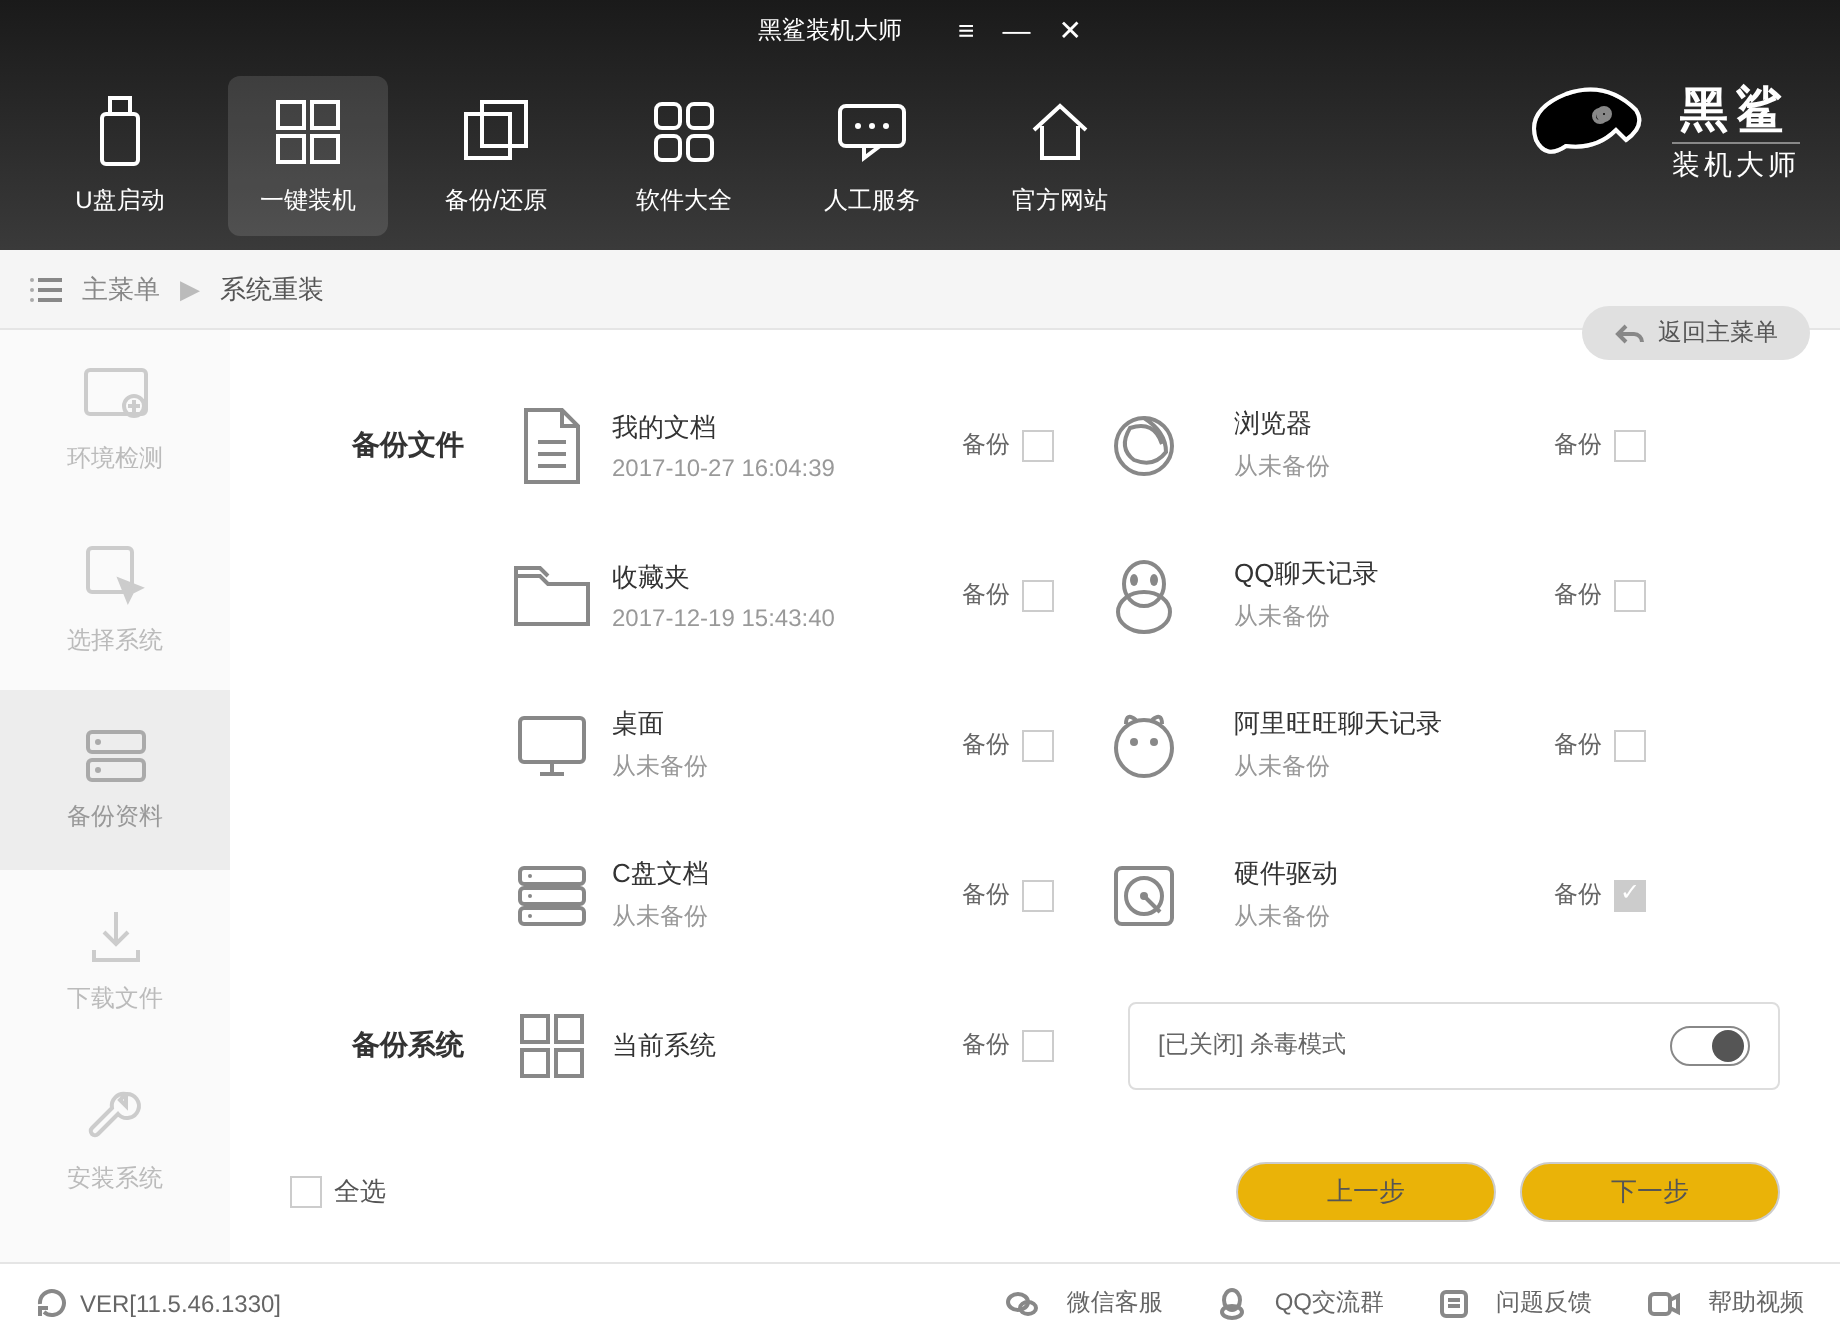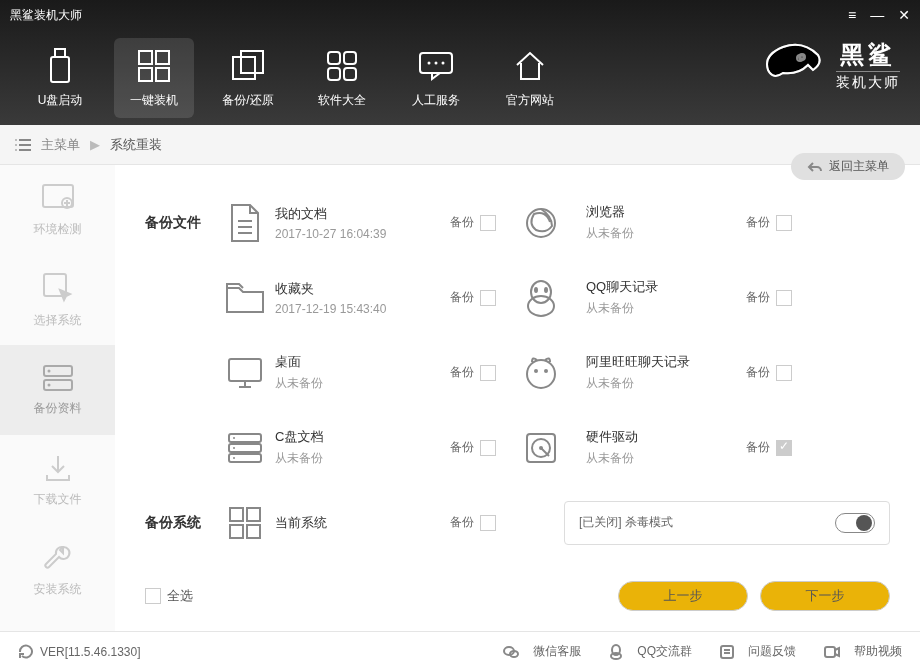--- a/index.html
+++ b/index.html
@@ -1,20 +1,20 @@
 <!DOCTYPE html>
 <html><head>
 <meta charset="utf-8">
 <style>
 * { margin: 0; padding: 0; box-sizing: border-box; font-family: "Microsoft YaHei", Arial, sans-serif; }
 body { width: 920px; height: 671px; overflow: hidden; background: #fff; }
 
 
 .header { height: 125px; background: linear-gradient(to bottom, #1a1a1a 0%, #2a2a2a 50%, #3a3a3a 100%); position: relative; }
-.title-bar { height: 30px; display: flex; align-items: center; justify-content: space-between; padding: 0 10px; color: #fff; font-size: 12px; gap: 28px; }
+.title-bar { height: 30px; display: flex; align-items: center; justify-content: center; padding: 0 10px; color: #fff; font-size: 12px; gap: 28px; }
 .title-bar .window-controls { display: flex; gap: 14px; align-items: center; }
 .title-bar .window-controls span { cursor: pointer; font-size: 14px; }
 .nav-tabs { display: flex; height: 95px; padding-left: 20px; align-items: center; gap: 14px; }
 .nav-tab { display: flex; flex-direction: column; align-items: center; justify-content: center; width: 80px; height: 80px; color: #fff; font-size: 12px; cursor: pointer; border-radius: 6px; }
 .nav-tab.active { background: rgba(255,255,255,0.12); }
 .nav-tab .icon-box { height: 40px; display: flex; align-items: center; justify-content: center; margin-bottom: 6px; }
 .logo { position: absolute; right: 20px; top: 35px; display: flex; align-items: center; gap: 8px; color: #fff; }
 .logo-text { display: flex; flex-direction: column; align-items: center; }
 .logo-text .big { font-size: 24px; font-weight: bold; letter-spacing: 4px; }
 .logo-text .small { font-size: 14px; letter-spacing: 2px; border-top: 1px solid #888; padding-top: 2px; }
@@ -28,21 +28,21 @@
 .main { display: flex; height: 466px; }
 .sidebar { width: 115px; background: #fafafa; border-right: 0px solid #eee; display: flex; flex-direction: column; }
 .side-item { height: 90px; display: flex; flex-direction: column; align-items: center; justify-content: center; gap: 8px; color: #bbb; font-size: 12px; cursor: pointer; }
 .side-item.active { background: #ededed; color: #999; }
 .side-item svg { stroke: #ccc; }
 .side-item.active svg { stroke: #aaa; }
 
 .content { flex: 1; padding: 20px 30px 10px 30px; display: flex; flex-direction: column; }
 .rows { flex: 1; }
 .row { display: flex; align-items: center; height: 75px; }
-.section-label { width: 70px; font-size: 14px; font-weight: bold; color: #333; }
+.section-label { width: 70px; font-size: 14px; font-weight: bold; color: #333; margin-left: 31px; }
 .file-icon { width: 60px; display: flex; justify-content: center; }
 .file-info { width: 175px; display: flex; flex-direction: column; gap: 4px; }
 .file-info .name { font-size: 13px; color: #333; }
 .file-info .sub { font-size: 12px; color: #999; }
 .backup-cb { display: flex; align-items: center; gap: 6px; font-size: 12px; color: #666; }
 .cb { width: 16px; height: 16px; border: 1px solid #ccc; background: #fff; display: inline-block; }
 .cb.checked { background: #ccc; position: relative; }
 .cb.checked::after { content: "✓"; color: #fff; position: absolute; left: 2px; top: -2px; font-size: 12px; }
 .col2-icon { width: 90px; display: flex; justify-content: center; }
 .col2-info { width: 160px; display: flex; flex-direction: column; gap: 4px; }

